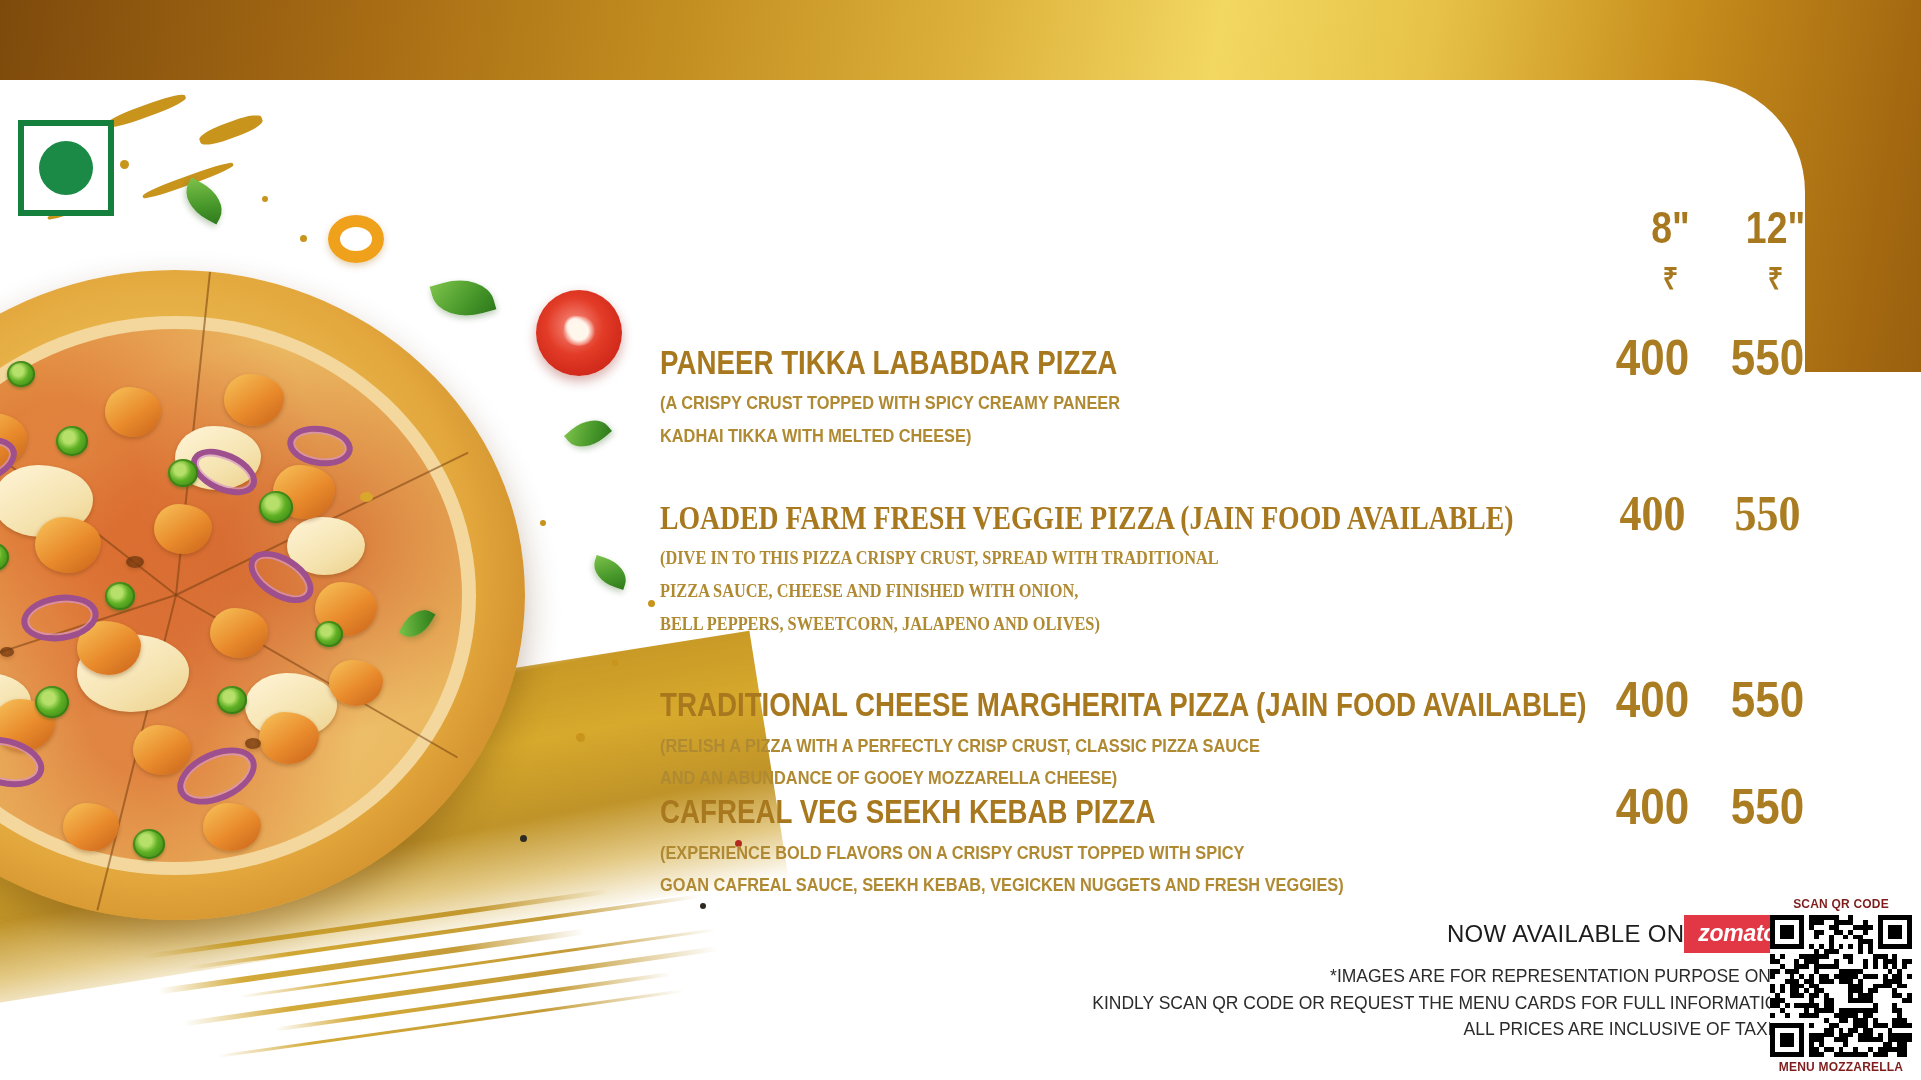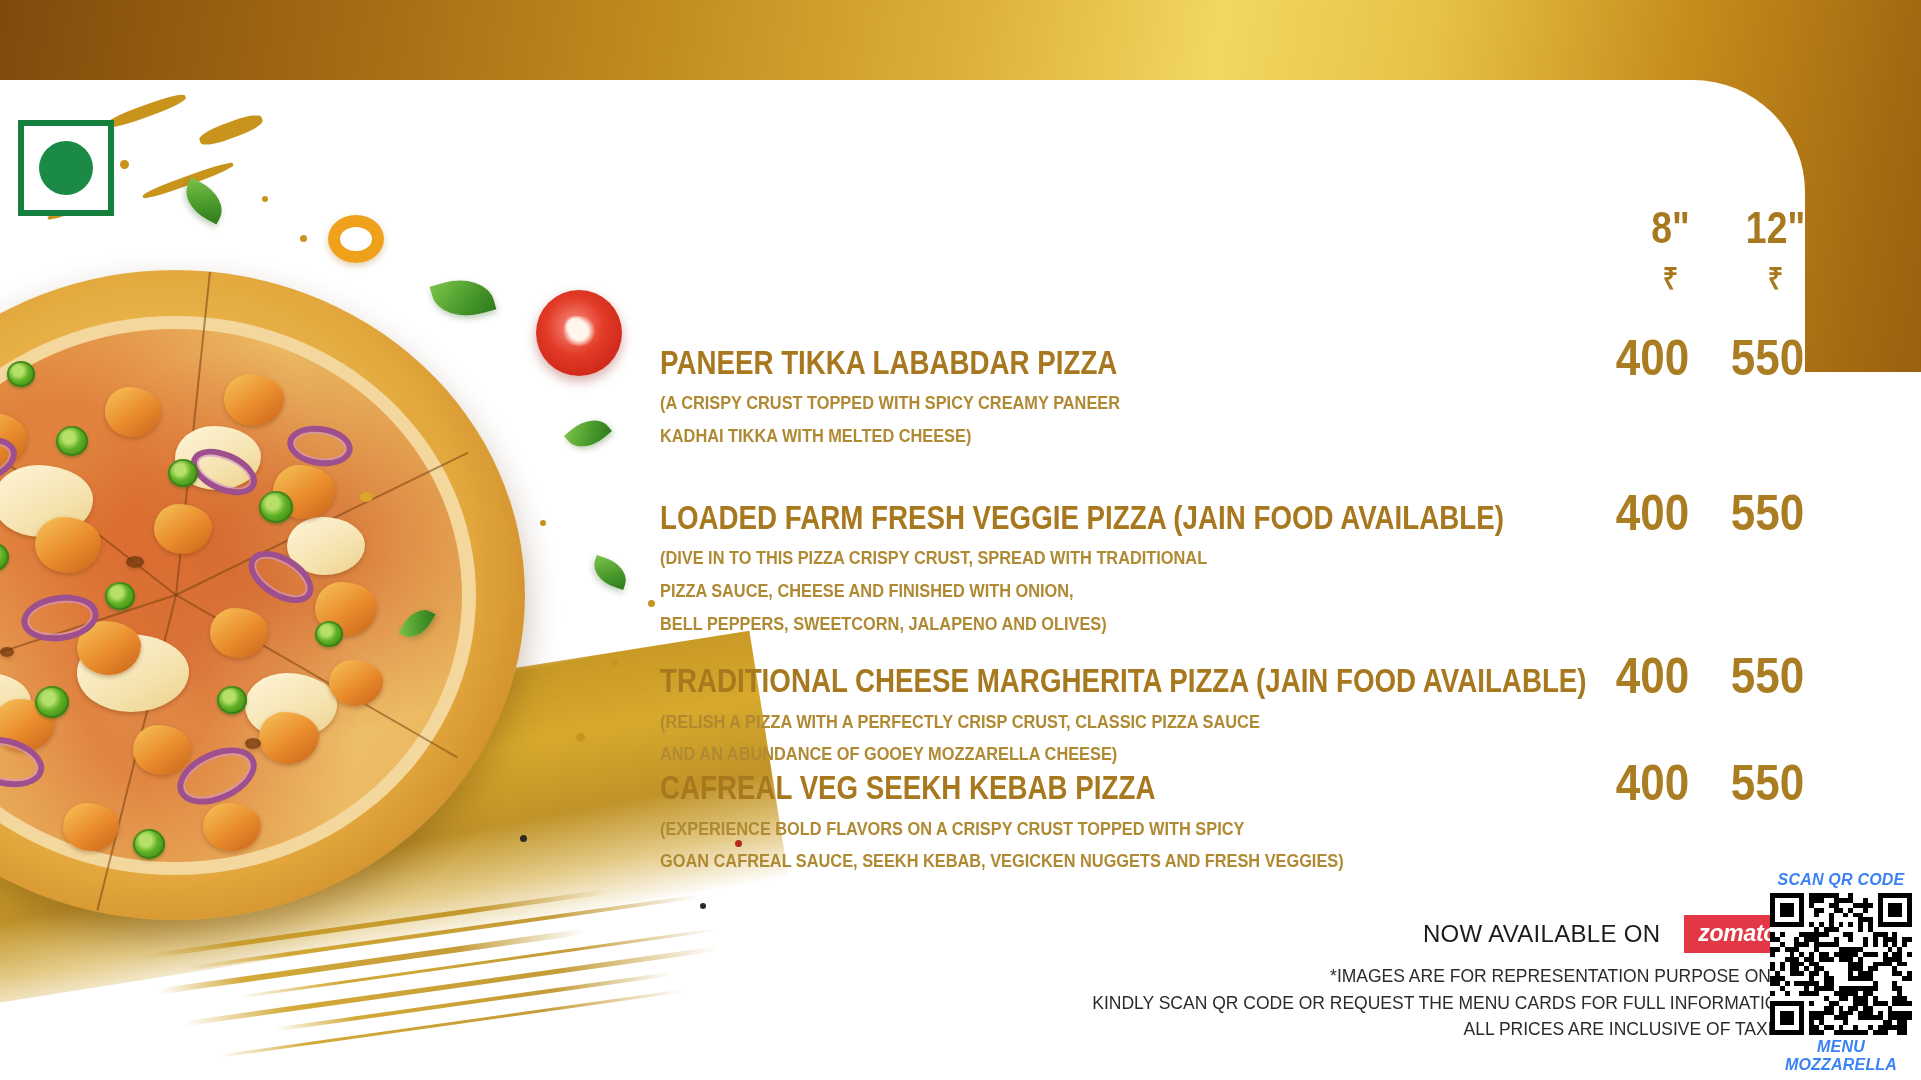--- a/index.html
+++ b/index.html
@@ -261,42 +261,42 @@
 
   
   .footer {
     position:absolute;
     right:130px; bottom:38px;
     text-align:right;
     color:#2b2b2b;
   }
   .zomato-row {
     display:flex; align-items:center; justify-content:flex-end;
-    gap:24px;
+    gap:0;
     margin-bottom:10px;
   }
   .zomato-label { font-size:24px; letter-spacing:.3px; color:#1c1c1c; }
   .zomato-logo {
     background:#e23744;
     color:#ffffff;
     font-size:23px;
     font-weight:700;
     font-style:italic;
     padding:5px 14px 6px;
     letter-spacing:-.3px;
   }
   .disclaimer { font-size:17.5px; line-height:1.5; color:#2b2b2b; }
 
   .qr-block {
     position:absolute;
     right:6px; bottom:6px;
     width:148px;
     text-align:center;
   }
-  .qr-caption { font-size:16px; font-weight:700; color:#3b82f6; letter-spacing:.2px;font-style:italic; }
+  .qr-caption { font-size:12px; font-weight:700; color:#7f1d1d; letter-spacing:.2px; }
   .qr-img {
     width:142px; height:142px;
     margin:4px auto 3px;
     background:#fff;
   }
 </style>
 </head>
 <body>
 
 <div id="board">
@@ -432,21 +432,21 @@
     <div class="item" style="margin-bottom:48px;">
       <div class="item-name">PANEER TIKKA LABABDAR  PIZZA</div>
       <div class="item-desc">(A CRISPY CRUST TOPPED WITH SPICY CREAMY PANEER</div>
       <div class="item-desc" style="margin-top:2px;">KADHAI TIKKA WITH MELTED CHEESE)</div>
       <div class="item-prices">
         <div class="ip">400</div>
         <div class="ip">550</div>
       </div>
     </div>
 
-    <div class="item" style="margin-bottom:24px;">
+    <div class="item" style="margin-bottom:48px;font-family:Liberation Serif, serif;">
       <div class="item-name">LOADED FARM FRESH VEGGIE PIZZA (JAIN FOOD AVAILABLE)</div>
       <div class="item-desc">(DIVE IN TO THIS PIZZA CRISPY CRUST, SPREAD WITH TRADITIONAL</div>
       <div class="item-desc" style="margin-top:2px;"> PIZZA SAUCE, CHEESE AND FINISHED WITH ONION,</div>
       <div class="item-desc" style="margin-top:2px;">BELL PEPPERS, SWEETCORN, JALAPENO AND OLIVES)</div>
       <div class="item-prices">
         <div class="ip">400</div>
         <div class="ip">550</div>
       </div>
     </div>
 

